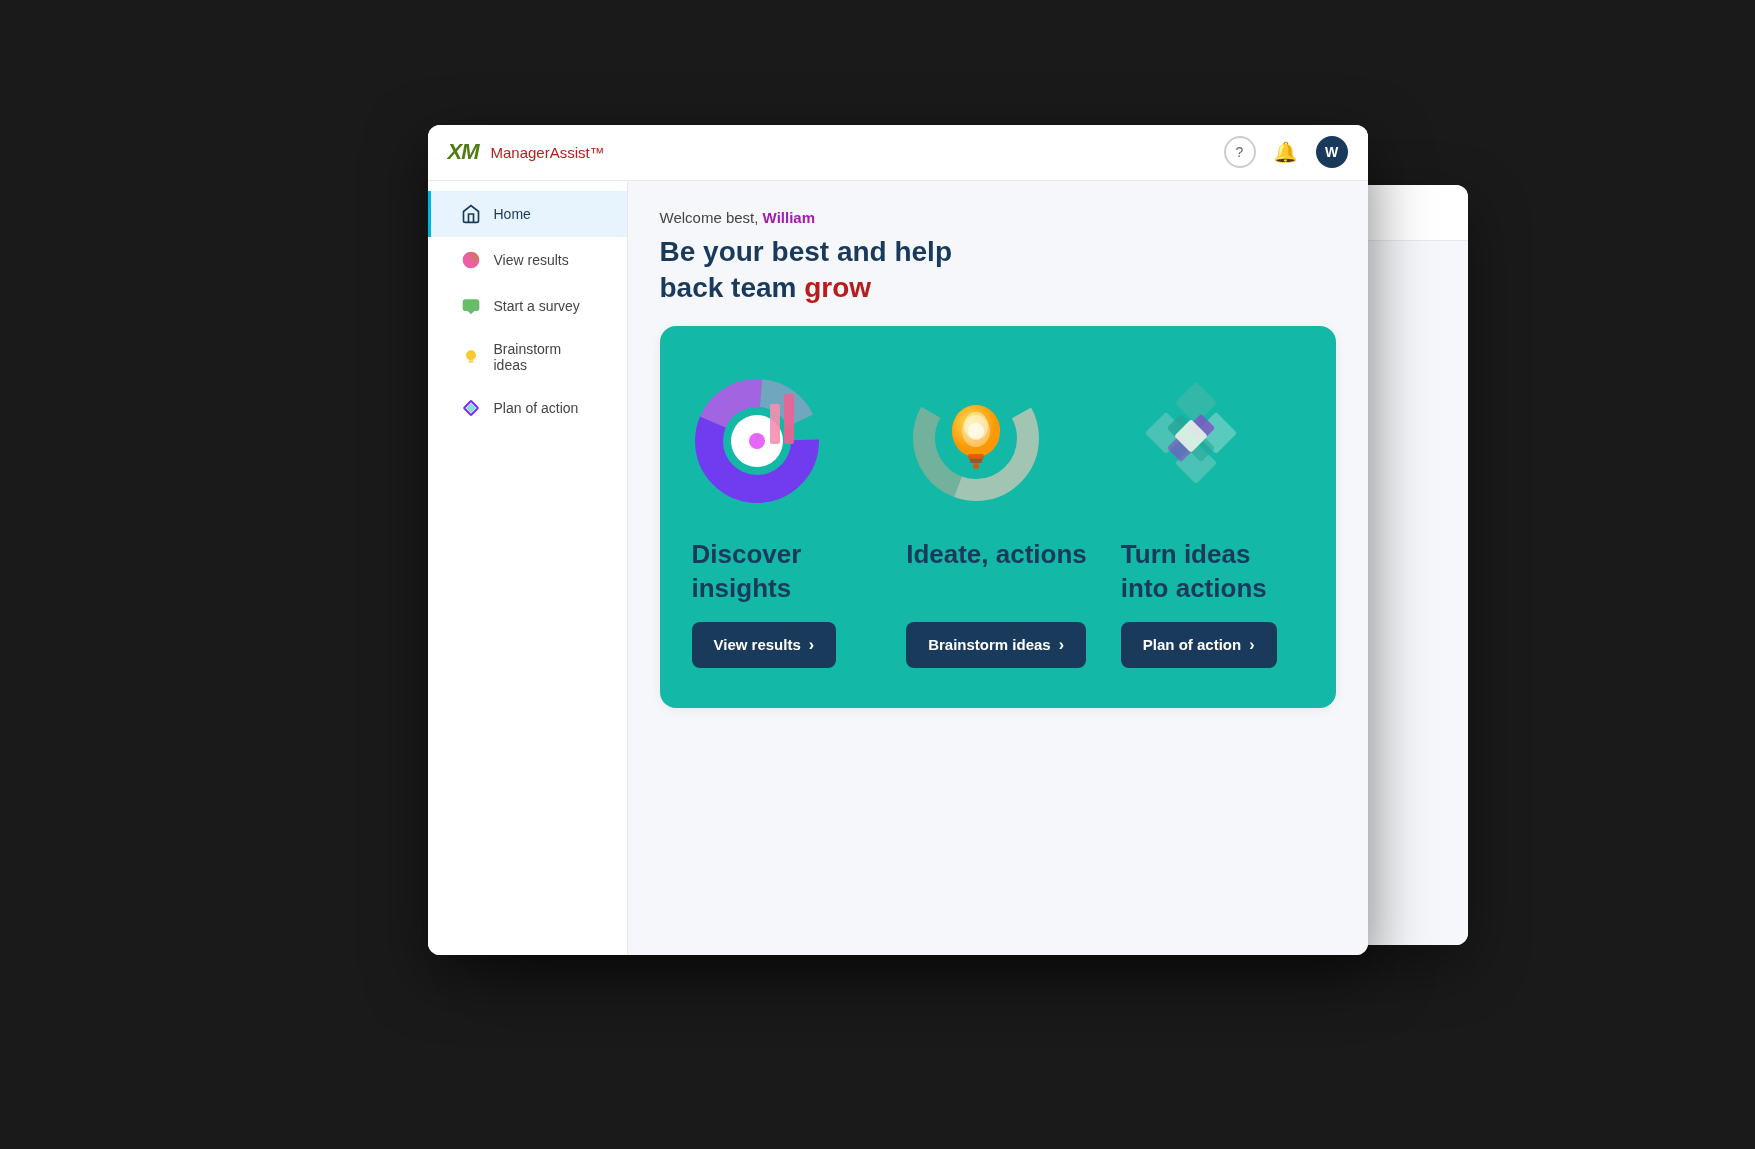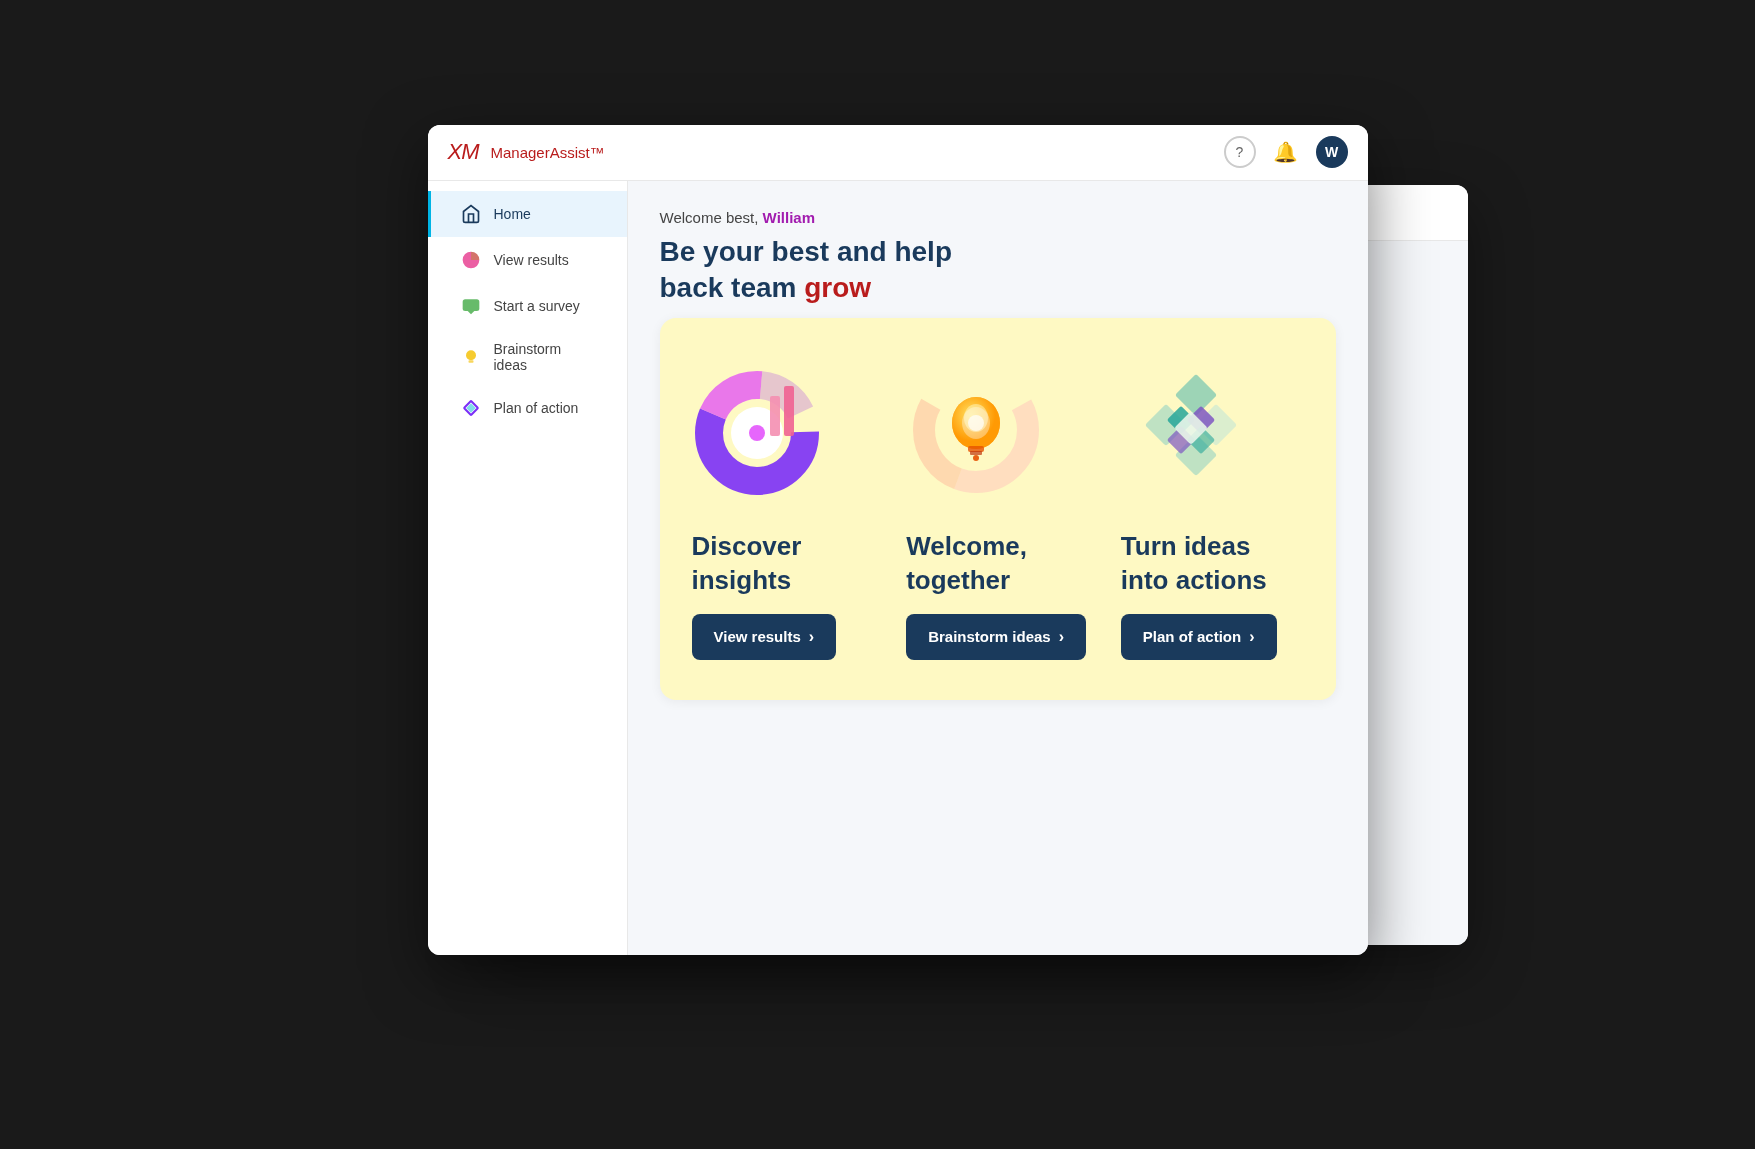--- a/index.html
+++ b/index.html
@@ -60,23 +60,23 @@
       flex-shrink: 0;
     }
 
     .header-left {
       display: flex;
       align-items: center;
       gap: 12px;
     }
 
     .xm-logo {
-      font-weight: 400;
+      font-weight: 700;
       font-size: 22px;
-      color: #b91c1c;
+      color: #4d7c0f;
       font-style: italic;
       letter-spacing: -1px;
     }
 
     .app-title {
       font-size: 15px;
       font-weight: 500;
       color: #b91c1c;
     }
 
@@ -189,30 +189,30 @@
     .welcome-text strong {
       font-weight: 700;
       color: #a21caf;
     }
 
     .hero-title {
       font-size: 28px;
       font-weight: 800;
       color: #1a3a5c;
       line-height: 1.3;
-      margin-bottom: 12px;
+      margin-bottom: 20px;
     }
 
     .hero-title .highlight {
       color: #b91c1c;
     }
 
     
     .cards-section {
-      background: #fef9c3;
+      background: #14b8a6;
       border-radius: 16px;
       padding: 40px 32px;
       display: grid;
       grid-template-columns: repeat(3, 1fr);
       gap: 32px;
       box-shadow: 0 2px 12px rgba(0,0,0,0.06);
     }
 
     .card {
       display: flex;
@@ -471,21 +471,21 @@
 
                 <circle cx="70" cy="100" r="3" fill="#e65100" opacity="0.9"></circle>
                 <defs>
                   <radialGradient id="bulbGrad" cx="40%" cy="35%">
                     <stop offset="0%" stop-color="#fff176"></stop>
                     <stop offset="100%" stop-color="#ff9800"></stop>
                   </radialGradient>
                 </defs>
               </svg>
             </div>
-            <div class="card-title">Welcome, together</div>
+            <div class="card-title">Ideate, actions</div>
             <button class="card-btn">
               <span>Brainstorm ideas</span>
               <span class="arrow">›</span>
             </button>
           </div>
 
           <div class="card">
             <div class="card-icon">
               <svg width="140" height="140" viewBox="0 0 140 140">
 

